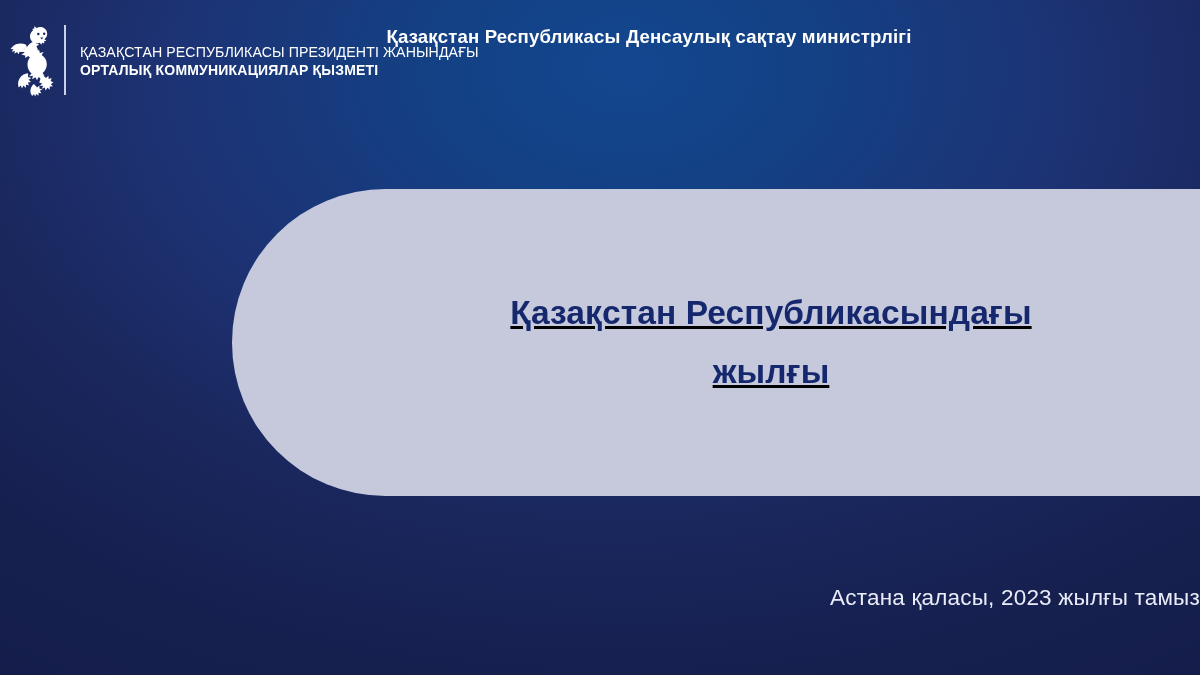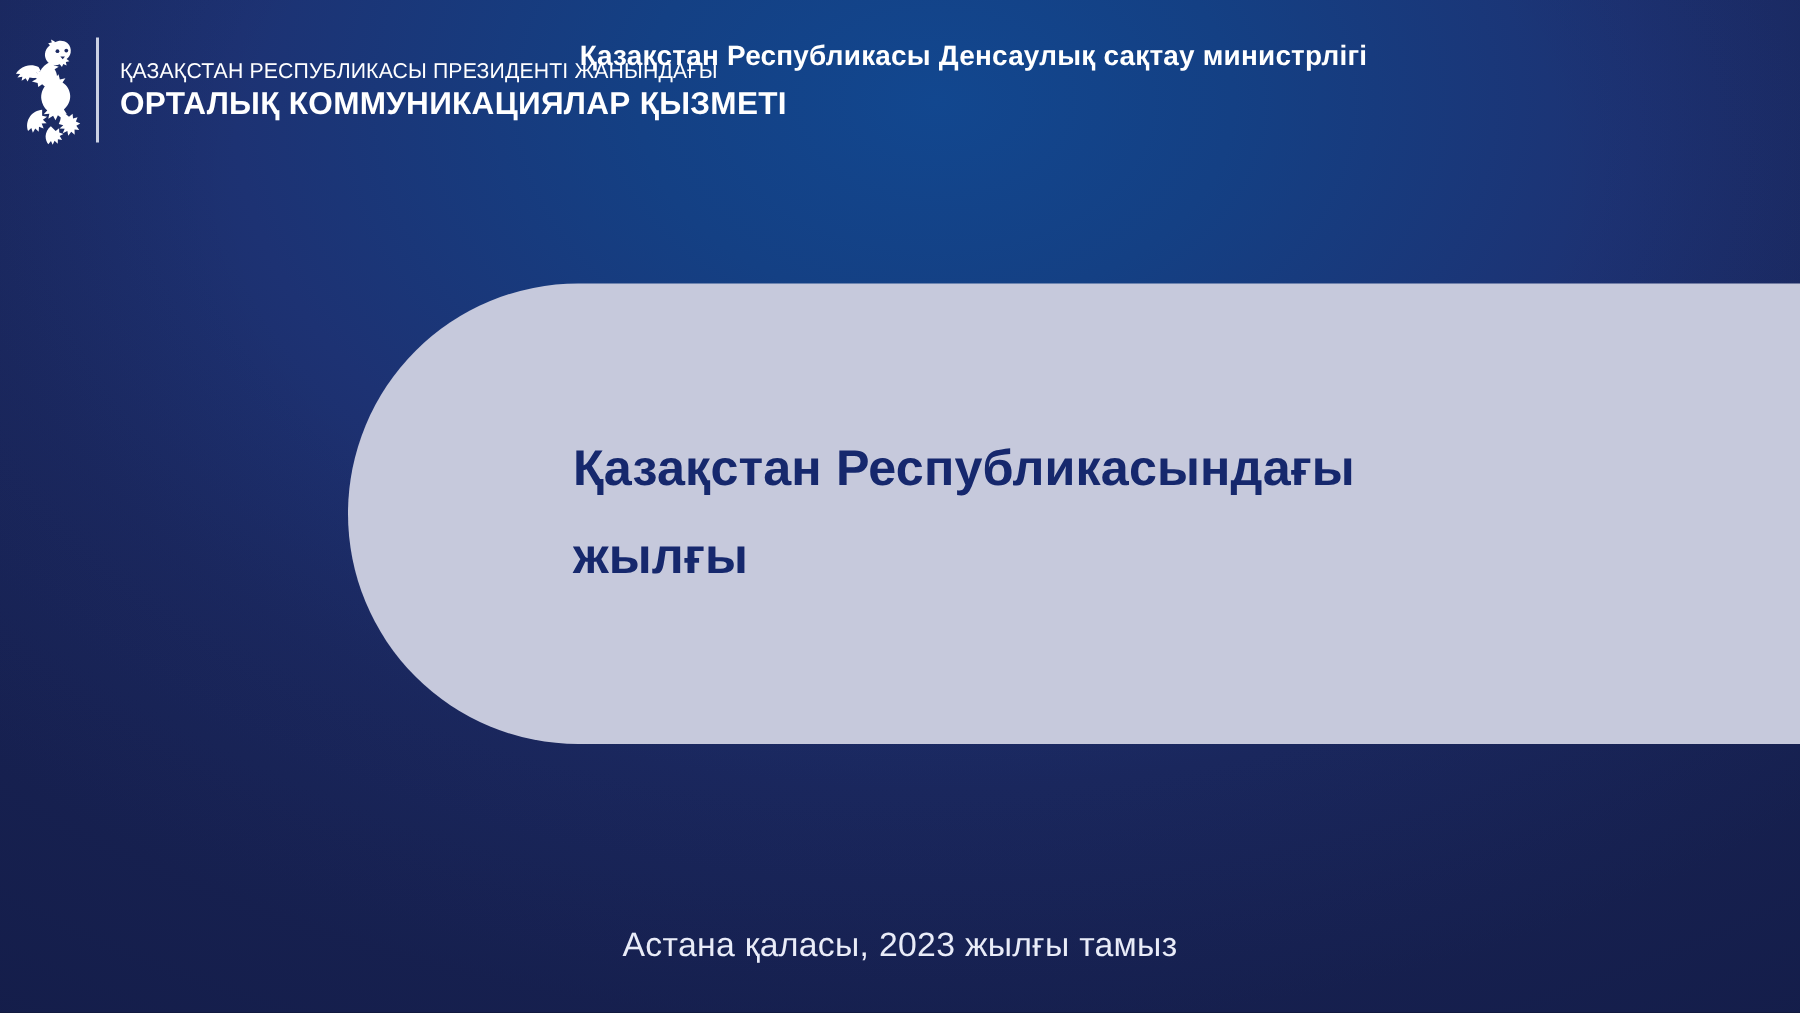--- a/index.html
+++ b/index.html
@@ -82,21 +82,21 @@
     font-weight: 400;
     letter-spacing: 0.1px;
     line-height: 1.05;
     white-space: nowrap;
     transform: scaleX(0.99);
     transform-origin: left center;
   }
 
   .brand-line2 {
     color: #ffffff;
-    font-size: 21px;
+    font-size: 14px;
     font-weight: 700;
     letter-spacing: 0.2px;
     line-height: 1.05;
     white-space: nowrap;
   }
 
   .ministry {
     position: absolute;
     left: 18px;
     right: 0;
@@ -126,39 +126,40 @@
     flex-direction: column;
     align-items: center;
     justify-content: center;
     z-index: 3;
     box-shadow: 0 0 0 0 rgba(0,0,0,0);
   }
 
   .title-inner {
     width: 100%;
     padding: 0 40px 0 150px;
-    text-align: left;
+    text-align: center;
+    text-decoration: underline;
   }
 
   .title-line {
     color: #16286d;
     font-size: 33.5px;
     font-weight: 700;
     line-height: 1.76;
     letter-spacing: 0.1px;
     white-space: nowrap;
   }
 
   
   .footer {
     position: absolute;
     left: 0;
     right: 0;
-    top: 617px;
-    text-align: center;
+    top: 585px;
+    text-align: right;
     z-index: 4;
   }
 
   .footer-text {
     color: #e9ecf8;
     font-size: 22.5px;
     font-weight: 400;
     letter-spacing: 0.2px;
     white-space: nowrap;
   }

